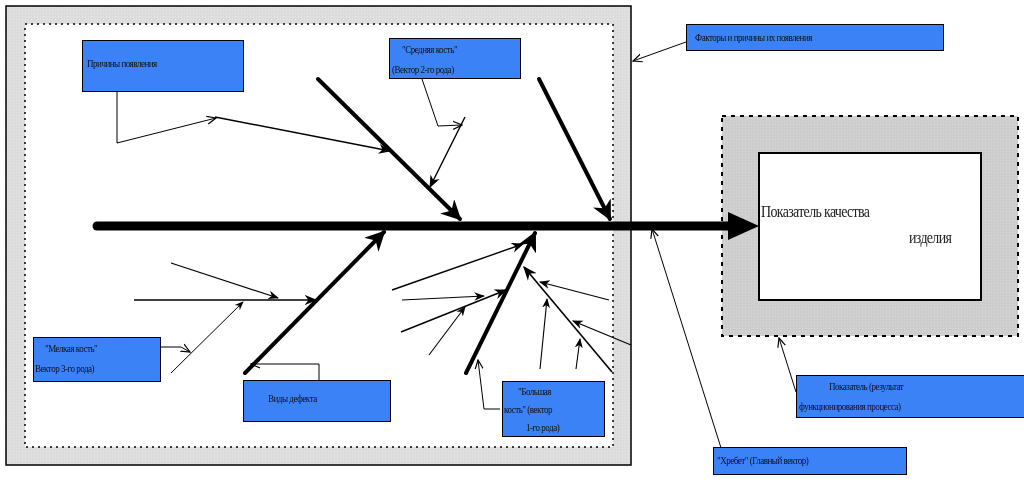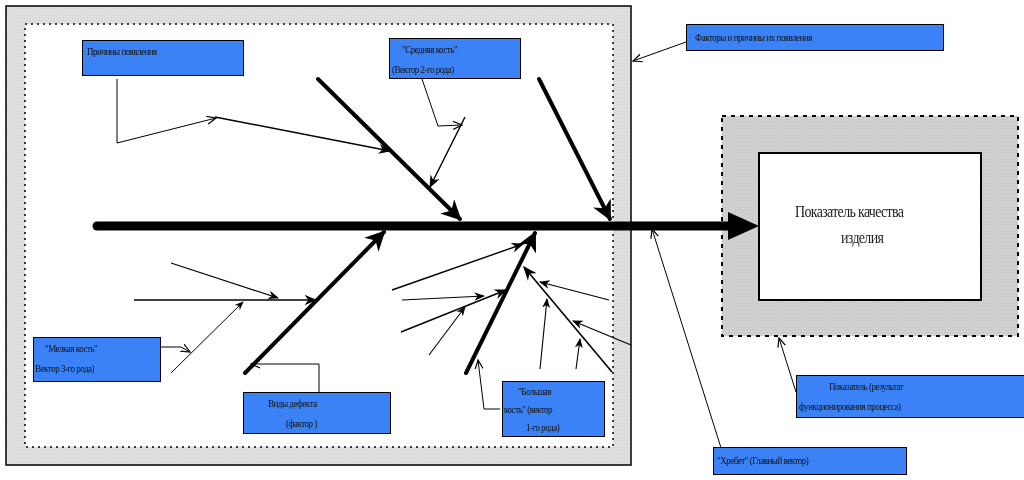--- a/index.html
+++ b/index.html
@@ -75,53 +75,50 @@
   <polyline points="117,79 117,143 216,118" fill="none" stroke="#000" stroke-width="1" marker-end="url(#arrowOpen)"></polyline>
   <polyline points="422,79 438,126 462,125" fill="none" stroke="#000" stroke-width="1" marker-end="url(#arrowOpen)"></polyline>
   <line x1="686" y1="42" x2="633" y2="61" stroke="#000" stroke-width="1" marker-end="url(#arrowOpen)"></line>
   <polyline points="160,347 181,347 190,352" fill="none" stroke="#000" stroke-width="1" marker-end="url(#arrowOpen)"></polyline>
   <polyline points="319,392 319,364 251,364" fill="none" stroke="#000" stroke-width="1" marker-end="url(#arrowOpen)"></polyline>
   <polyline points="500,409 484,409 478,360" fill="none" stroke="#000" stroke-width="1" marker-end="url(#arrowOpen)"></polyline>
   <line x1="722" y1="451" x2="652" y2="229" stroke="#000" stroke-width="1" marker-end="url(#arrowOpen)"></line>
   <line x1="796" y1="392" x2="779" y2="338" stroke="#000" stroke-width="1" marker-end="url(#arrowOpen)"></line>
 </svg>
 
-<div class="box" style="left:82px;top:40px;width:162px;height:36px;padding:0 4px;">
+<div class="box" style="left:82px;top:40px;width:162px;height:52px;padding:12px 4px;">
   <span class="narrow">Причины появления</span>
 </div>
 
 <div class="box" style="left:389px;top:38px;width:132px;height:41px;padding:0 2px;">
   <span style="padding-left:10px">
       <span class="narrow">"Средняя кость"</span>
     </span>
   <span class="narrow">(Вектор 2-го рода)</span>
 </div>
 
 <div class="box" style="left:686px;top:24px;width:258px;height:27px;padding:2px 8px;">
   <span class="narrow">Факторы и причины их появления</span>
 </div>
 
 <div class="main-text" style="position:absolute;left:761px;top:199px;width:200px;color:#222;">
-  <span style="display:block;white-space:nowrap;text-align:center;"><span class="narrow">Показатель качества</span></span>
-  <span style="display:block;white-space:nowrap;padding-left:80px;"><span class="narrow">изделия</span></span>
+  <span style="display:block;white-space:nowrap;"><span class="narrow">Показатель качества</span></span>
+  <span style="display:block;white-space:nowrap;padding-left:64px;text-align:right;"><span class="narrow">изделия</span></span>
 </div>
 
 <div class="box" style="left:33px;top:337px;width:128px;height:45px;padding:0 1px;">
   <span style="padding-left:10px">
       <span class="narrow">"Мелкая кость"</span>
     </span>
   <span class="narrow">Вектор 3-го рода)</span>
 </div>
 
-<div class="box" style="left:243px;top:392px;width:148px;height:42px;padding:0 4px;">
+<div class="box" style="left:243px;top:380px;width:148px;height:42px;padding:7px 4px;">
   <span style="padding-left:20px">
       <span class="narrow">Виды дефекта</span>
-    </span>
-  <span style="padding-left:38px">
-      <span class="narrow">(фактор )</span>
     </span>
 </div>
 
 <div class="box" style="left:502px;top:381px;width:103px;height:56px;padding:0 1px;line-height:18px;">
   <span style="padding-left:14px">
       <span class="narrow">"Большая</span>
     </span>
   <span class="narrow">кость" (вектор</span>
   <span style="padding-left:22px">
       <span class="narrow">1-го рода)</span>

